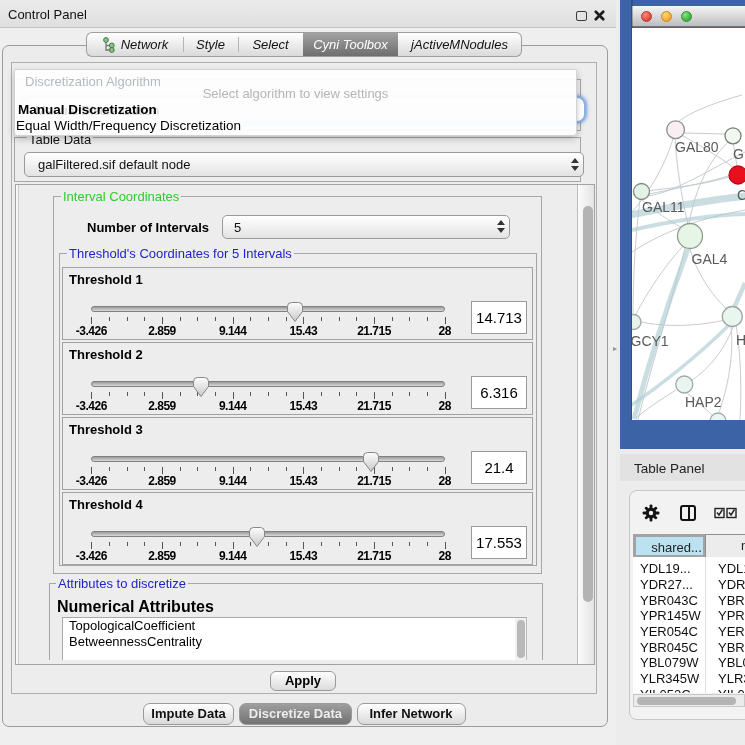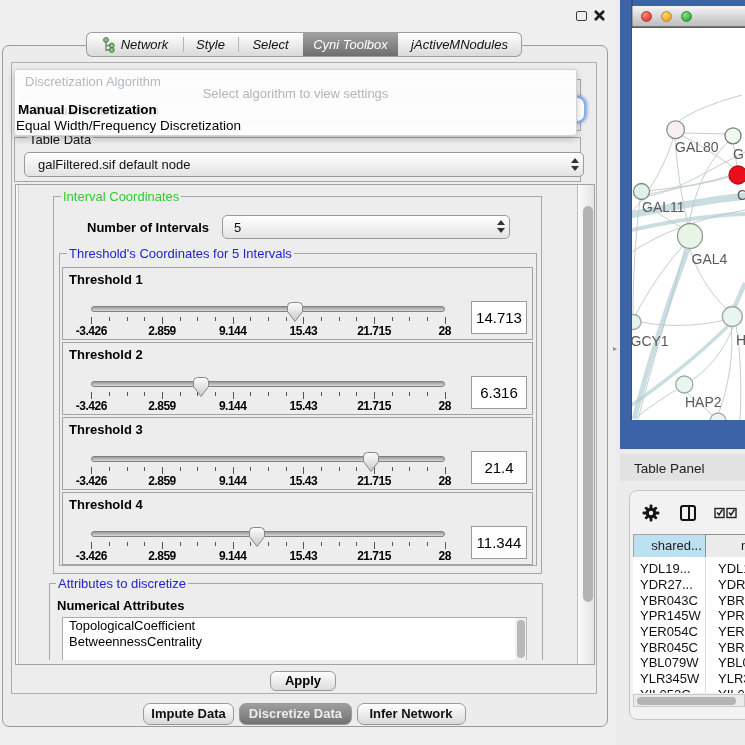--- a/index.html
+++ b/index.html
@@ -69,20 +69,23 @@
 #netcanvas { left:12px; top:28px; width:127px; height:392px; background:#fff; }
 
 #tpbar { left:620px; top:454px; width:125px; height:27px; background:#e2e2e2; }
 #tpbar .t { position:absolute; left:14px; top:7px; font-size:13.5px; color:#222; }
 #tablewin { left:629px; top:490px; width:120px; height:230px; background:#f2f2f2; border:1px solid #c6c6c6; border-radius:8px 0 0 8px; }
 </style>
 </head>
 <body>
 <div id="root">
   <div id="cpwin" class="abs">
+    <div id="cptitle" class="abs">
+        <span class="t">Control Panel</span>
+      </div>
     <div id="floatbtn" class="abs"></div>
     <svg id="closebtn" class="abs" width="11" height="11" viewBox="0 0 11 11">
         <path d="M1.8,1.8 L9.2,9.2 M9.2,1.8 L1.8,9.2" stroke="#1c1c1c" stroke-width="2.7" stroke-linecap="round"></path>
       </svg>
     <div id="toptabs" class="abs tabstrip">
       <div class="tab first" style="width:97px;"><svg width="14" height="16" viewBox="0 0 14 16" style="margin-right:5px;">
             <path d="M4 4 L4 14 M4 8.5 L9 8.5 M4 13 L9 13" stroke="#7a7a7a" fill="none" stroke-width="1.3"></path>
             <circle cx="4" cy="3" r="2.4" fill="#8fbf8a" stroke="#3e7d3e" stroke-width="1"></circle>
             <circle cx="9.8" cy="8.5" r="2.4" fill="#8fbf8a" stroke="#3e7d3e" stroke-width="1"></circle>
             <circle cx="9.8" cy="13" r="2.4" fill="#8fbf8a" stroke="#3e7d3e" stroke-width="1"></circle>
@@ -282,26 +285,26 @@
         <div class="tlab" style="left:381.7px;">28</div>
         <svg class="thumbp" style="left:185.4px; top:33px;" width="18" height="23" viewBox="0 0 18 23">
           <defs>
             <linearGradient id="tg492" x1="0" y1="0" x2="0" y2="1">
               <stop offset="0" stop-color="#fdfdfd"></stop>
               <stop offset="1" stop-color="#c9c9c9"></stop>
             </linearGradient>
           </defs>
           <path d="M1.5,10.5 V5.5 A4,4 0 0 1 5.5,1.5 H12.5 A4,4 0 0 1 16.5,5.5 V10.5 L9,20.5 Z" fill="url(#tg492)" stroke="#868686" stroke-width="1"></path>
         </svg>
-        <div class="vbox">11.344</div>
+        <div class="vbox">17.553</div>
       </div>
 
     <div class="gbox" style="left:49px; top:583px; width:494px; height:77px; border-bottom:none;"></div>
     <div class="gcap" style="left:56px; top:576px; color:#2222cc;">Attributes to discretize</div>
-    <div class="abs" style="left:57px; top:598px; font-size:13px; font-weight:bold;">Numerical Attributes</div>
+    <div class="abs" style="left:57px; top:598px; font-size:16px; font-weight:bold;">Numerical Attributes</div>
     <div id="attrlist" class="abs">
         <div>TopologicalCoefficient</div>
         <div>BetweennessCentrality</div>
       </div>
     <div id="listsb" class="abs">
         <div class="thumb"></div>
       </div>
     <div id="applybtn" class="abs">Apply</div>
     <div id="bottabs" class="abs">
       <div class="btab" style="left:0px; width:91px;">Impute Data</div>
@@ -402,21 +405,21 @@
       <div style="position:absolute; left:5.5px; top:0; width:2px; height:12px; background:#111;"></div>
     </div>
   <svg class="abs" style="left:714px; top:507px;" width="24px" height="12" viewBox="0 0 24 12">
       <g fill="none" stroke="#222" stroke-width="1.4">
         <rect x="1" y="1.5" width="9" height="9"></rect>
         <rect x="13" y="1.5" width="9" height="9"></rect>
         <path d="M3,5.5 L5,8 L8.5,2.5 M15,5.5 L17,8 L20.5,2.5"></path>
       </g>
     </svg>
 
-  <div class="abs" style="left:633px; top:534px; width:73px; height:24px; background:#bce1f1; border:1px solid #a3a3a3; font-size:13px; text-align:center; text-indent:14px; line-height:22px; color:#222;">shared...</div>
+  <div class="abs" style="left:633px; top:534px; width:73px; height:24px; background:#bce1f1; border:3px solid #a3a3a3; font-size:13px; text-align:center; text-indent:14px; line-height:22px; color:#222;">shared...</div>
   <div class="abs" style="left:705px; top:534px; width:41px; height:24px; background:#ececec; border:1px solid #909090; font-size:13px; line-height:21px; color:#222;">
       <span style="position:absolute; left:35px;">na</span>
     </div>
   <div class="abs" id="trows" style="left:633px; top:557px; width:112px; height:136px; background:#fff; overflow:hidden; font-size:13px; color:#111;">
       <div style="position:absolute; left:7px; top:4.2px;">YDL19...</div>
       <div style="position:absolute; left:85px; top:4.2px;">YDL1</div>
       <div style="position:absolute; left:7px; top:19.9px;">YDR27...</div>
       <div style="position:absolute; left:85px; top:19.9px;">YDR2</div>
       <div style="position:absolute; left:7px; top:35.6px;">YBR043C</div>
       <div style="position:absolute; left:85px; top:35.6px;">YBR0</div>

